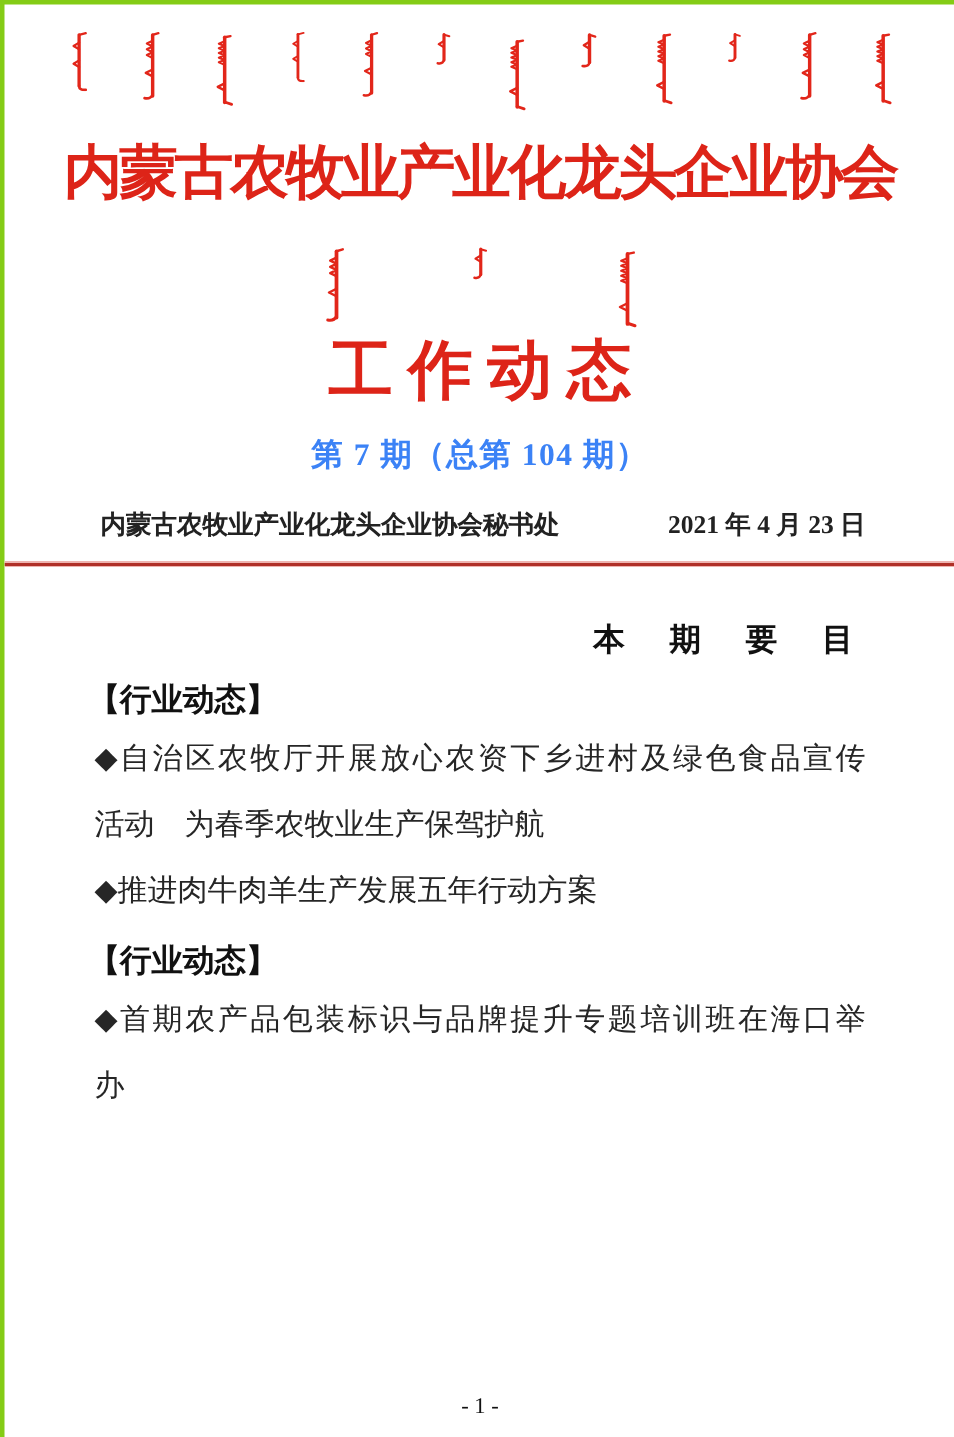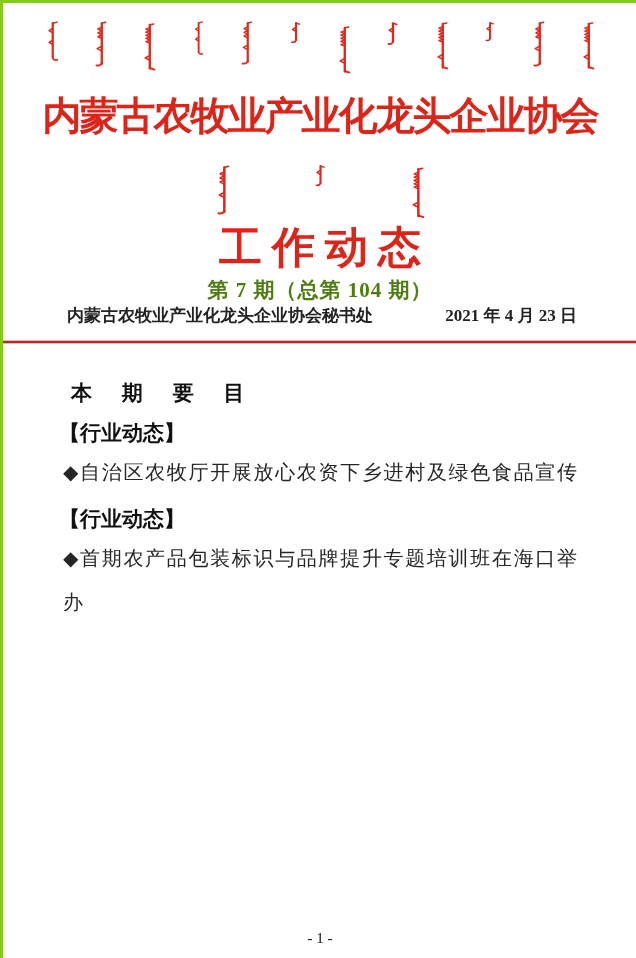--- a/index.html
+++ b/index.html
@@ -32,39 +32,39 @@
     color:#dd2418;
   }
   .bulletin-title{
     margin-top:2px;
     text-align:center;
     font-size:43px;font-weight:bold;line-height:1.0;
     letter-spacing:10px;text-indent:10px;
     color:#dd2418;
   }
   .issue-line{
-    margin-top:7px;
+    margin-top:20px;
     text-align:center;
-    font-size:21px;font-weight:bold;color:#4d7c0f;
+    font-size:21px;font-weight:bold;color:#3b82f6;
     letter-spacing:1px;
   }
   .pub-row{
     display:flex;justify-content:space-between;align-items:baseline;
-    padding:0 60px 0 64px;
+    margin-top:21px;padding:0 60px 0 64px;
     font-size:17px;font-weight:600;color:#222222;
   }
   .red-rule{
     margin-top:13px;height:4px;width:100%;
     background:linear-gradient(to bottom,#eeb4b0 0,#eeb4b0 1px,#b03028 1px,#b03028 3px,#eeb4b0 3px,#eeb4b0 4px);
   }
   
   .toc{padding:0 56px;}
   .toc-heading{
     margin:36px 0 0 0;
-    text-align:left;
+    text-align:right;
     font-family:"Liberation Sans","DejaVu Sans",sans-serif;
     font-size:21px;font-weight:bold;color:#111111;
     letter-spacing:12px;text-indent:12px;line-height:26px;
   }
   .toc-section-title{
     margin-top:16px;
     font-family:Liberation Mono, monospace;
     font-size:21px;font-weight:bold;color:#111111;line-height:26px;
   }
   .toc-line{
@@ -193,20 +193,22 @@
 
   <div class="red-rule"></div>
 
   <main class="toc">
 
     <h2 class="toc-heading">本 期 要 目</h2>
 
     <section class="toc-section">
       <div class="toc-section-title">【行业动态】</div>
       <p class="toc-line justify">◆自治区农牧厅开展放心农资下乡进村及绿色食品宣传</p>
+      <p class="toc-line">活动　为春季农牧业生产保驾护航</p>
+      <p class="toc-line">◆推进肉牛肉羊生产发展五年行动方案</p>
     </section>
 
     <section class="toc-section">
       <div class="toc-section-title">【行业动态】</div>
       <p class="toc-line justify">◆首期农产品包装标识与品牌提升专题培训班在海口举</p>
       <p class="toc-line">办</p>
     </section>
 
   </main>
 

